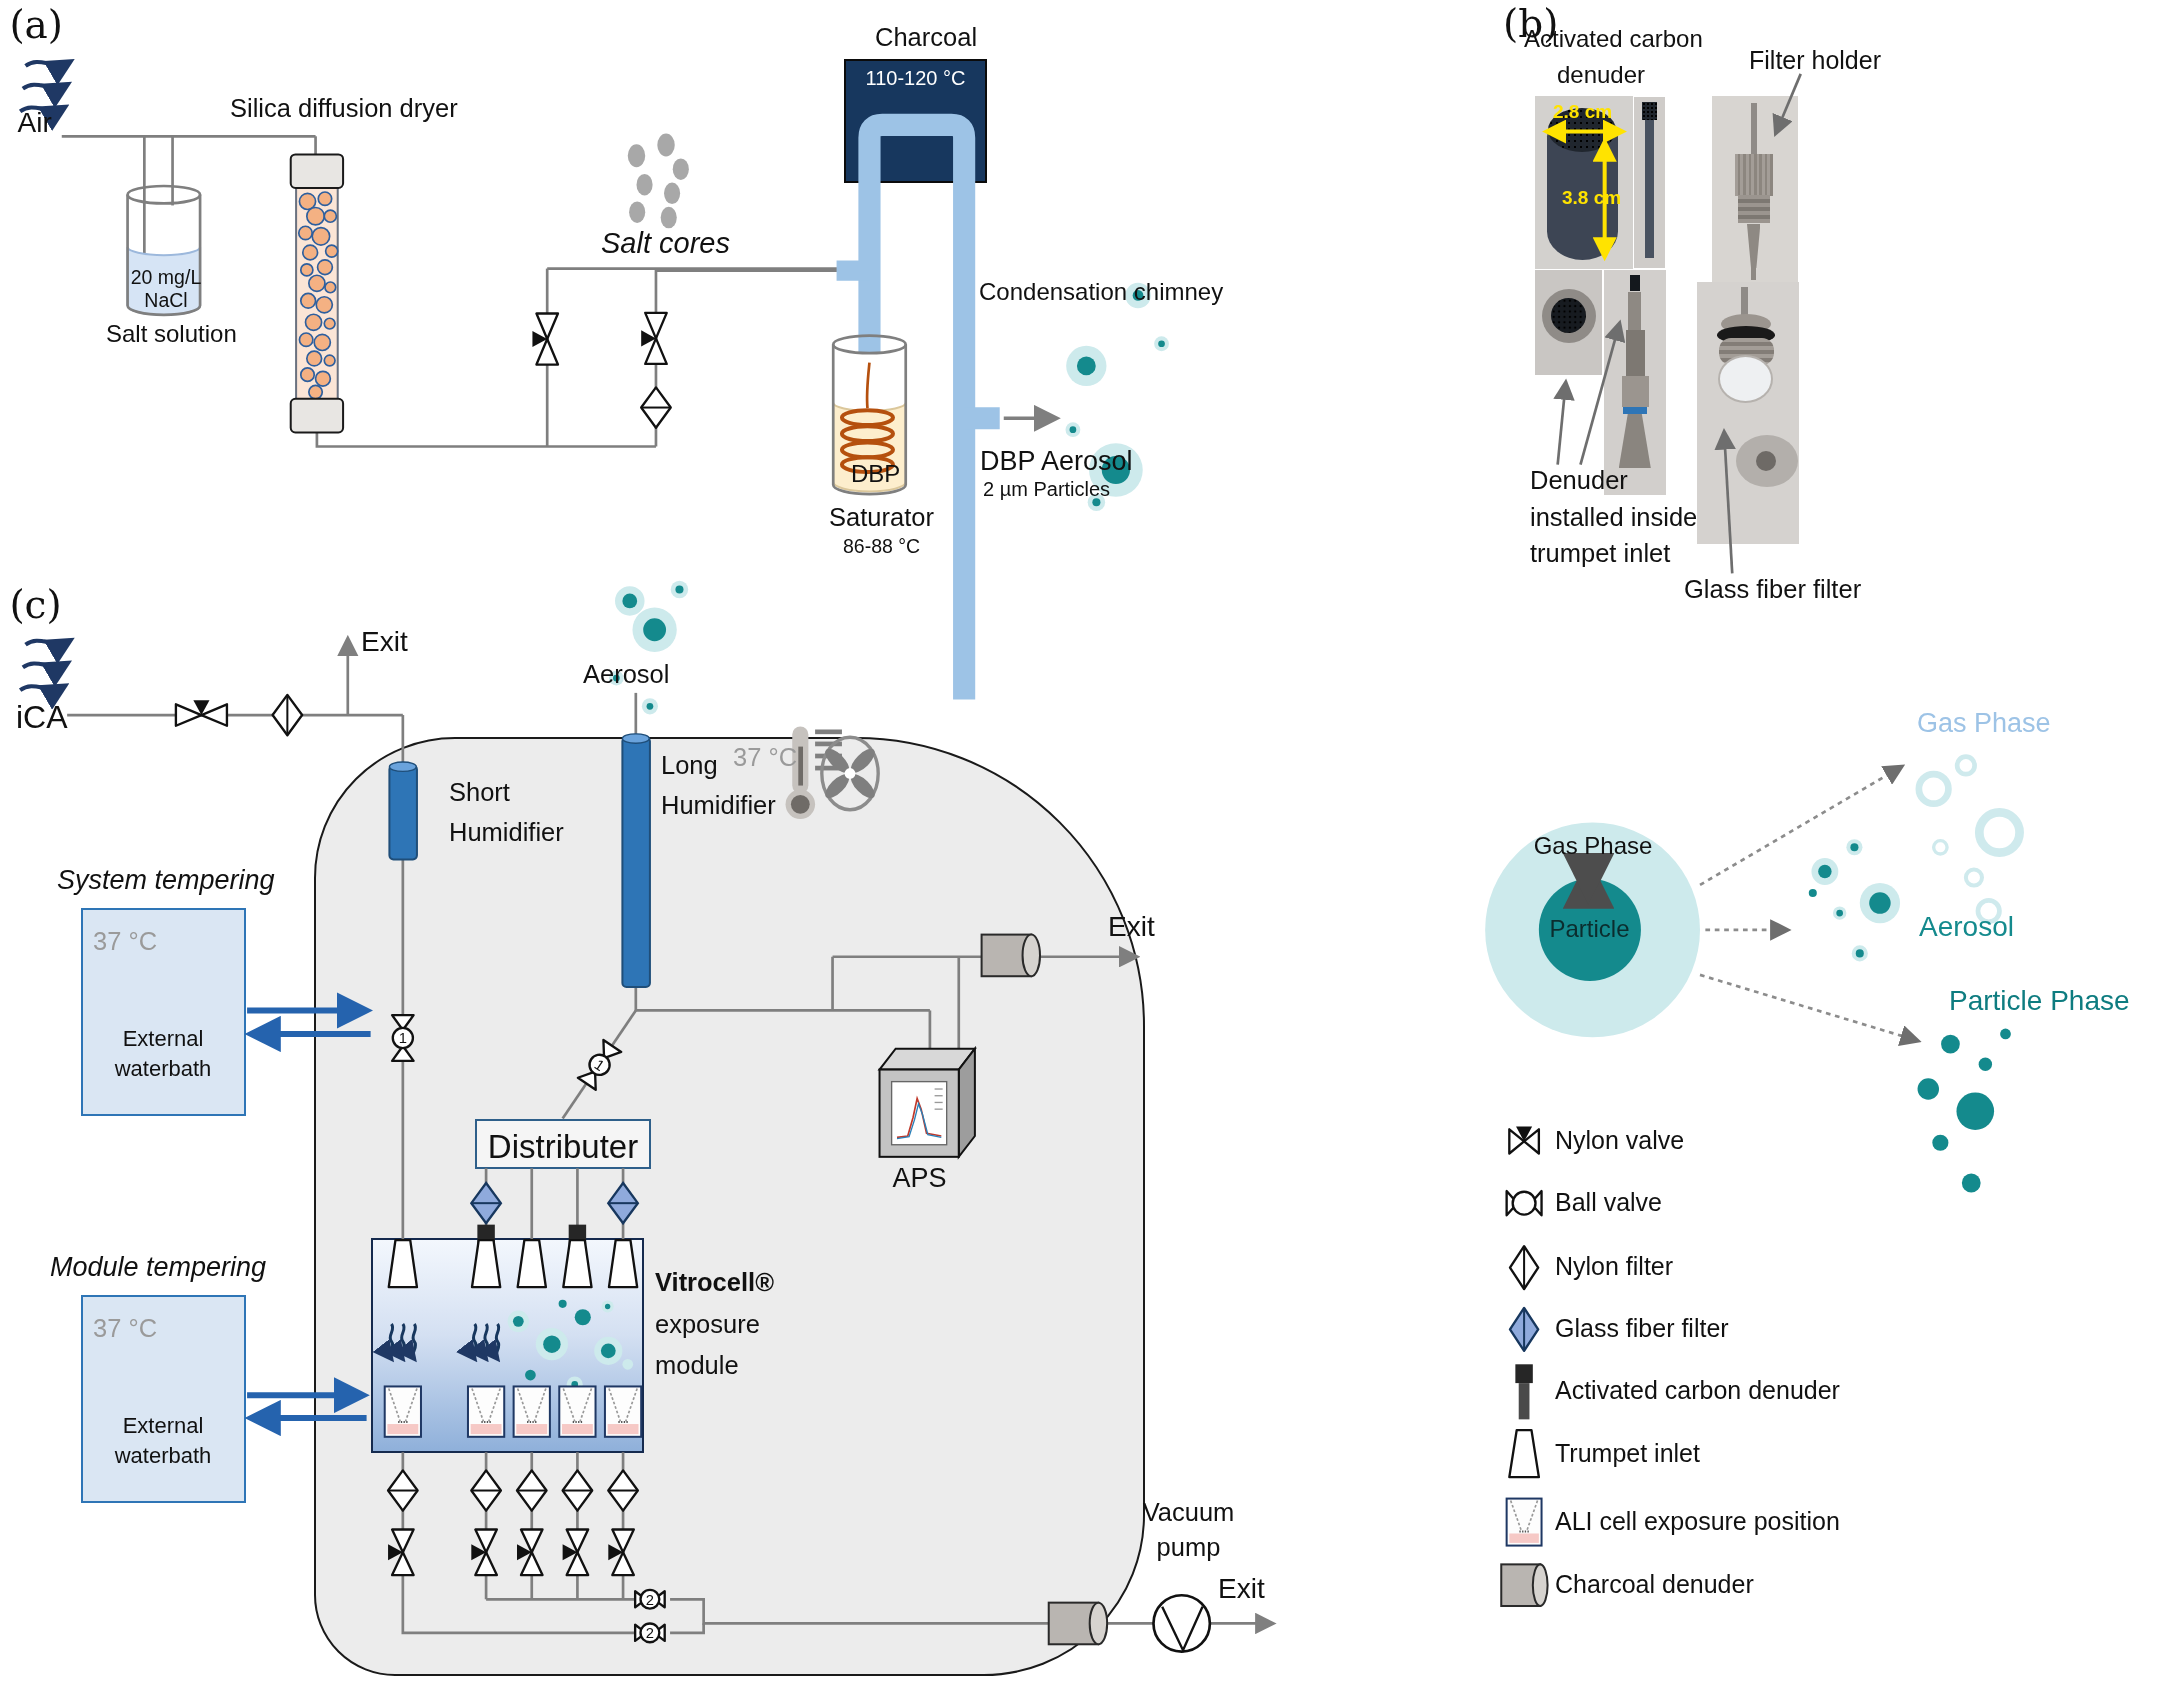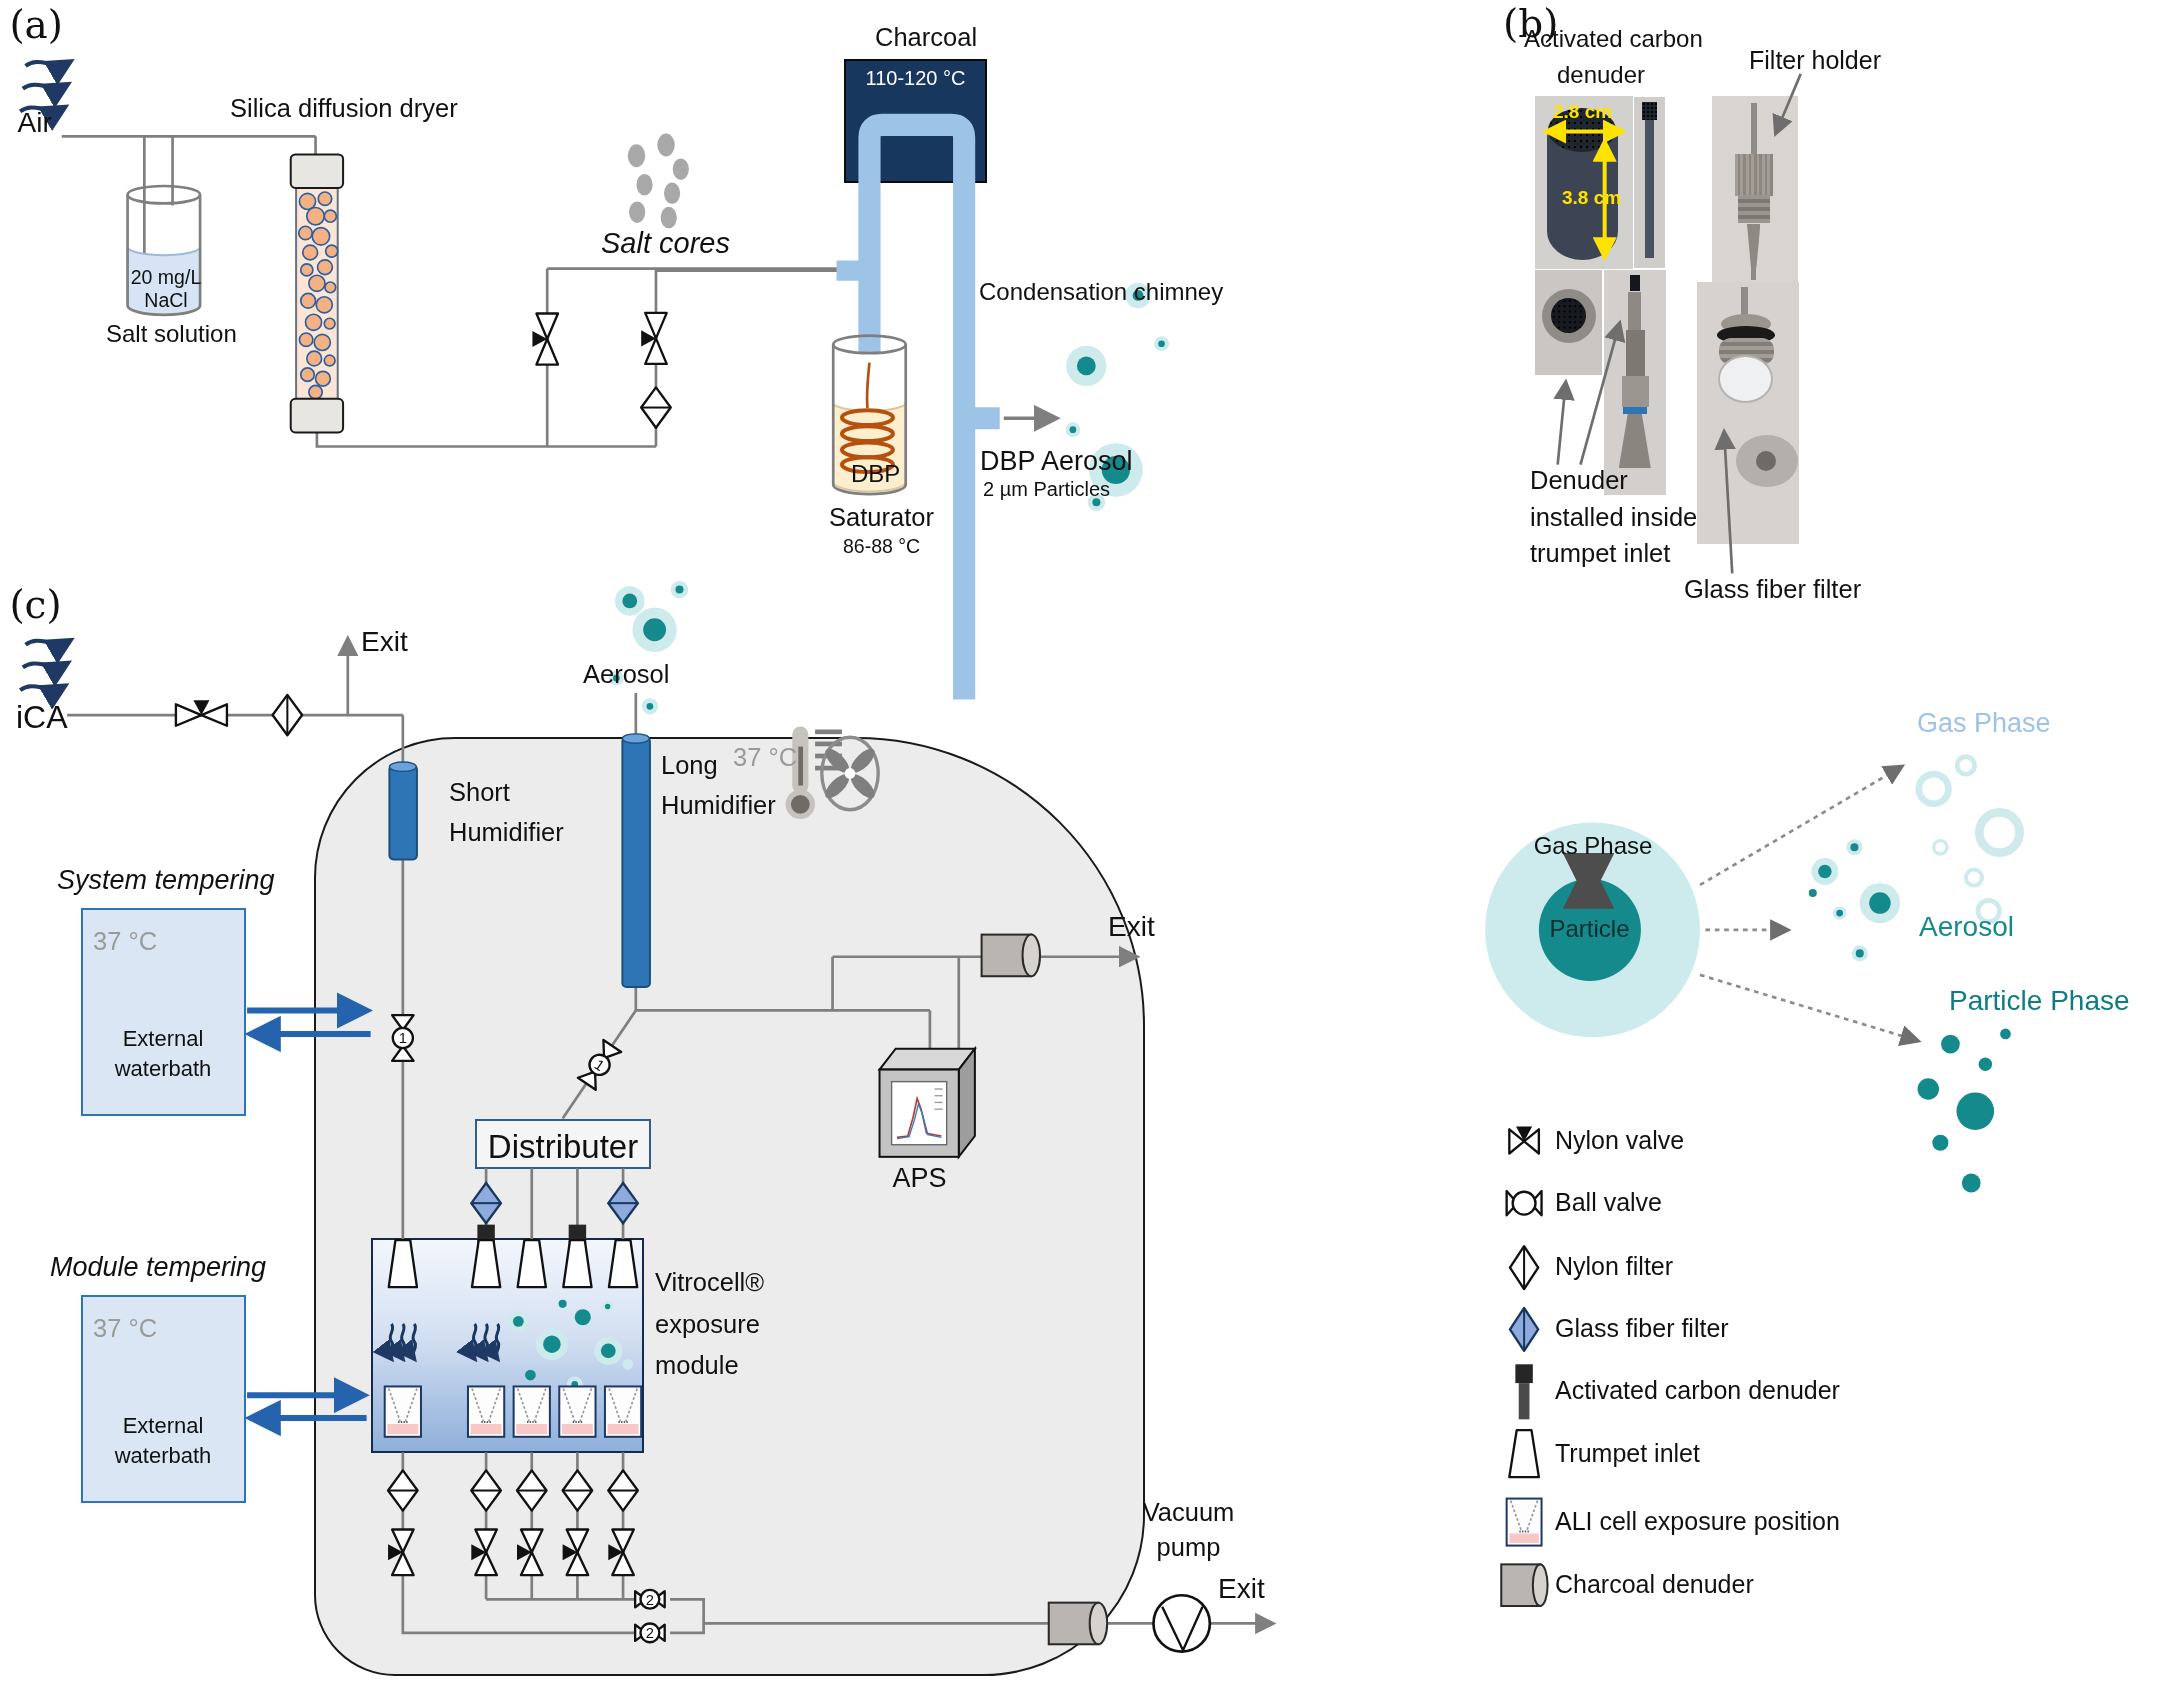--- a/index.html
+++ b/index.html
@@ -629,21 +629,21 @@
   <div class="lbl gray" style="left:93px;top:928px;font-size:25.5px;">37 °C</div>
   <div class="lbl ctr" style="left:84px;top:1027px;width:158px;font-size:22px;">External</div>
   <div class="lbl ctr" style="left:84px;top:1057px;width:158px;font-size:22px;">waterbath</div>
   <div class="lbl it" style="left:50px;top:1253px;font-size:27px;">Module tempering</div>
   <div class="lbl gray" style="left:93px;top:1315px;font-size:25.5px;">37 °C</div>
   <div class="lbl ctr" style="left:84px;top:1414px;width:158px;font-size:22px;">External</div>
   <div class="lbl ctr" style="left:84px;top:1444px;width:158px;font-size:22px;">waterbath</div>
   <div class="lbl ctr" style="left:475px;top:1129px;width:176px;font-size:33px;">Distributer</div>
   <div class="lbl ctr" style="left:880px;top:1164px;width:79px;font-size:27px;">APS</div>
   <div class="lbl" style="left:1108px;top:912px;font-size:28px;">Exit</div>
-  <div class="lbl" style="left:655px;top:1269px;font-size:25.5px;">Vitrocell®</div>
+  <div class="lbl" style="left:655px;top:1269px;font-size:25.5px;font-weight:bold;">Vitrocell®</div>
   <div class="lbl" style="left:655px;top:1311px;font-size:25.5px;">exposure</div>
   <div class="lbl" style="left:655px;top:1352px;font-size:25.5px;">module</div>
   <div class="lbl ctr" style="left:1135px;top:1499px;width:107px;font-size:25.5px;">Vacuum</div>
   <div class="lbl ctr" style="left:1135px;top:1534px;width:107px;font-size:25.5px;">pump</div>
   <div class="lbl" style="left:1218px;top:1574px;font-size:28px;">Exit</div>
 
   <div class="lbl ctr" style="left:1526px;top:833px;width:134px;font-size:24px;">Gas Phase</div>
   <div class="lbl ctr w" style="left:1536px;top:916px;width:107px;font-size:24px;color:#0b2d2e;">Particle</div>
   <div class="lbl lblue" style="left:1917px;top:709px;font-size:27px;">Gas Phase</div>
   <div class="lbl teal" style="left:1919px;top:912px;font-size:28px;">Aerosol</div>

